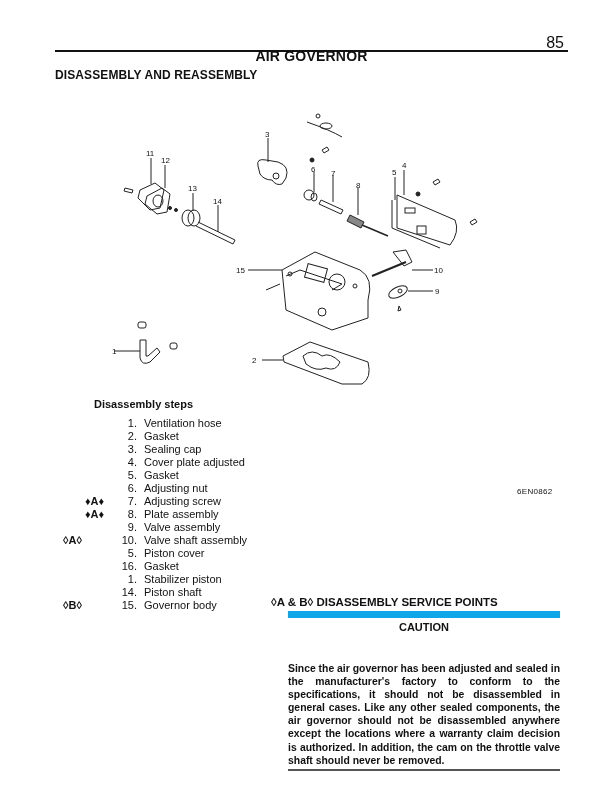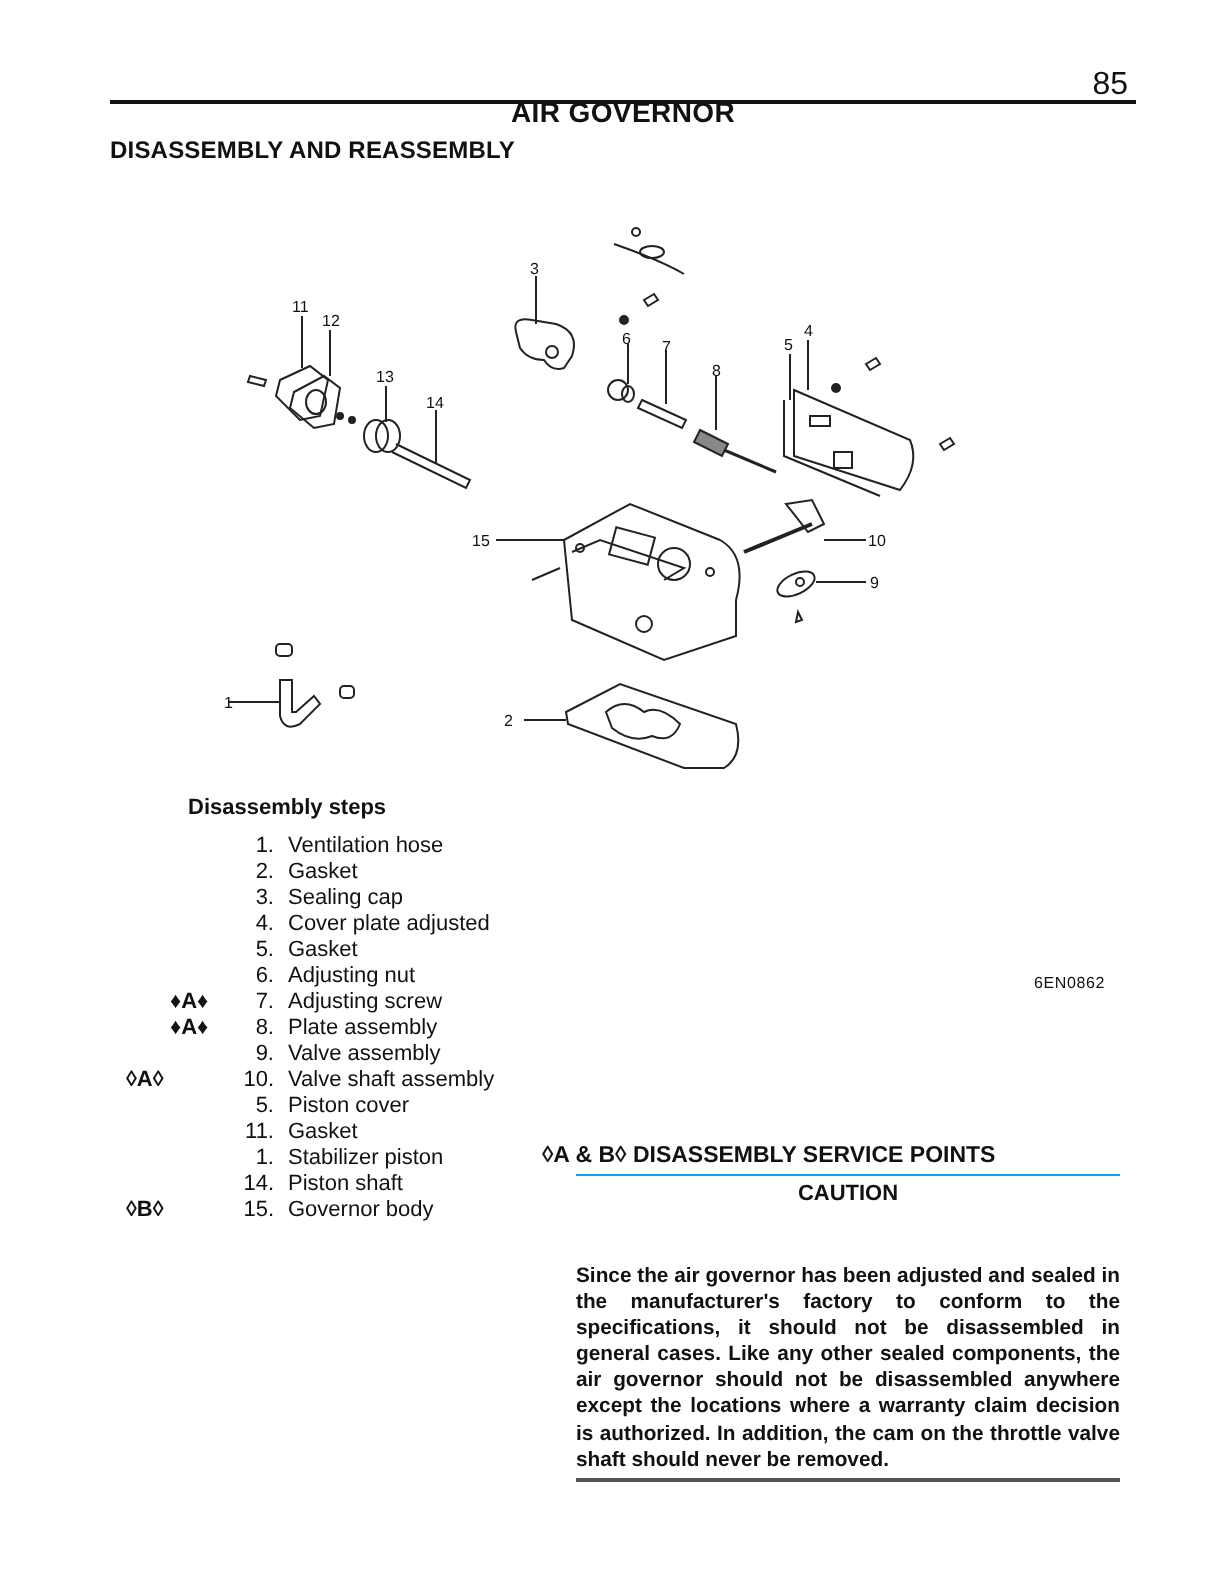--- a/index.html
+++ b/index.html
@@ -33,27 +33,27 @@
   .step {
     position: relative; height: 13px; font-size: 11px; line-height: 13px; white-space: nowrap;
   }
   .step .mark {
     position: absolute; left: 0; width: 50px; font-weight: bold; font-size: 11px;
   }
   .step .mark.pre { left: 8px; }
   .step .num { position: absolute; left: 60px; width: 22px; text-align: right; }
   .step .label { position: absolute; left: 89px; }
   .service {
-    position: absolute; left: 271px; top: 572px; width: 289px;
+    position: absolute; left: 271px; top: 596px; width: 289px;
   }
   .service-title {
     font-weight: bold; font-size: 11.5px; padding-bottom: 3px;
   }
   .caution-box {
-    margin-left: 17px; border-top: 1px solid #0ea5e9; border-bottom: 2px solid #555;
+    margin-left: 17px; border-top: 7px solid #0ea5e9; border-bottom: 2px solid #555;
     padding: 3px 0 2px 0;
   }
   .caution-title { text-align: center; font-weight: bold; font-size: 11px; line-height: 13px; }
   .caution-text {
     font-weight: bold; font-size: 10.4px; line-height: 13.1px; text-align: justify; margin-top: 28px;
   }
   svg text { font-family: "Liberation Sans", sans-serif; font-size: 8px; fill: #111; }
 </style>
 </head>
 <body>
@@ -240,21 +240,21 @@
       <span class="num">10.</span>
       <span class="label">Valve shaft assembly</span>
     </li>
   <li class="step">
       <span class="mark"></span>
       <span class="num">5.</span>
       <span class="label">Piston cover</span>
     </li>
   <li class="step">
       <span class="mark"></span>
-      <span class="num">11.</span>
+      <span class="num">16.</span>
       <span class="label">Gasket</span>
     </li>
   <li class="step">
       <span class="mark"></span>
       <span class="num">1.</span>
       <span class="label">Stabilizer piston</span>
     </li>
   <li class="step">
       <span class="mark"></span>
       <span class="num">14.</span>

